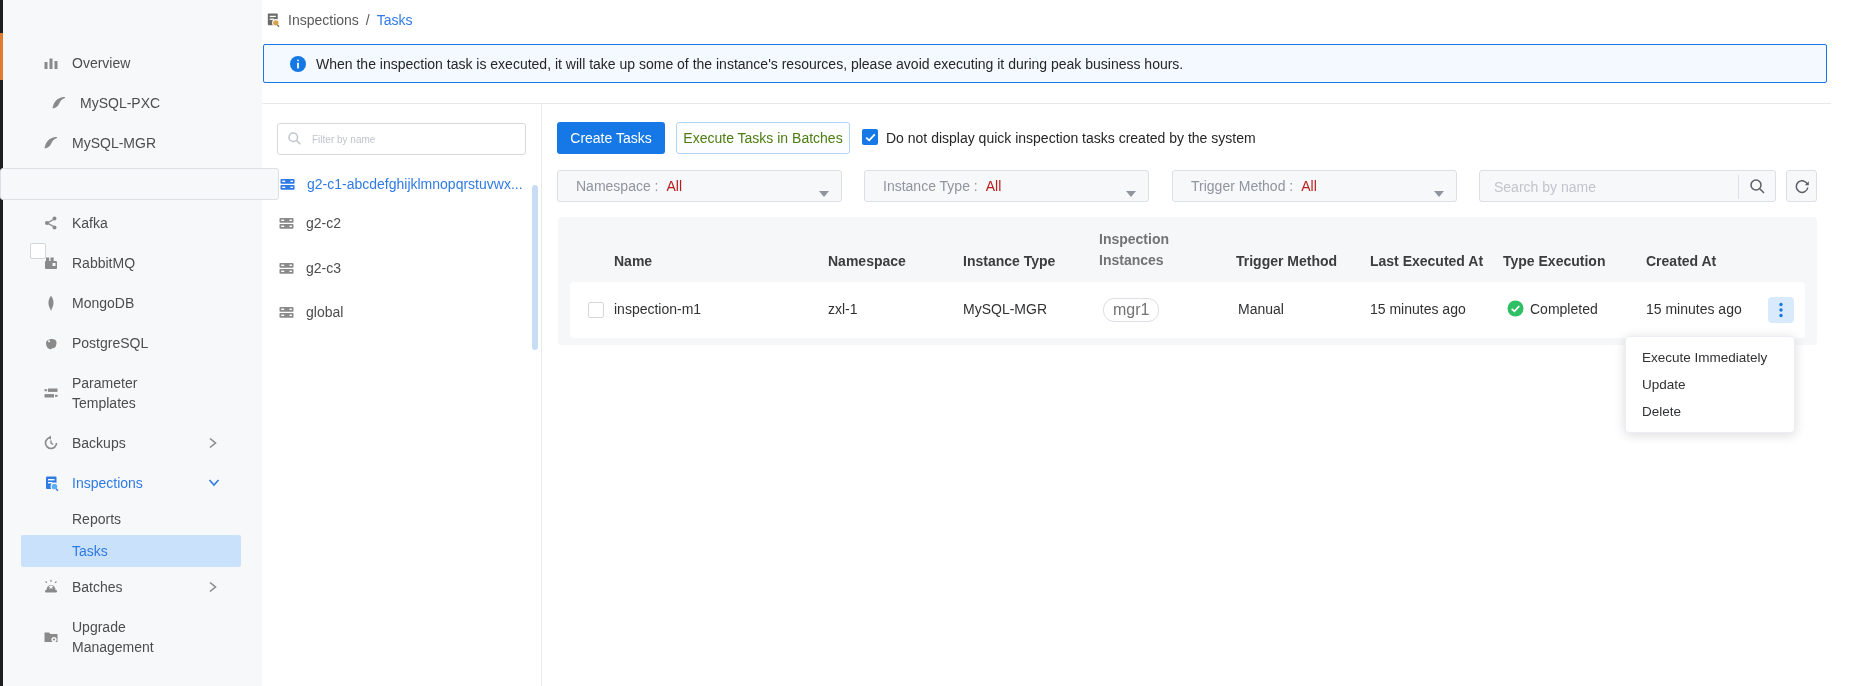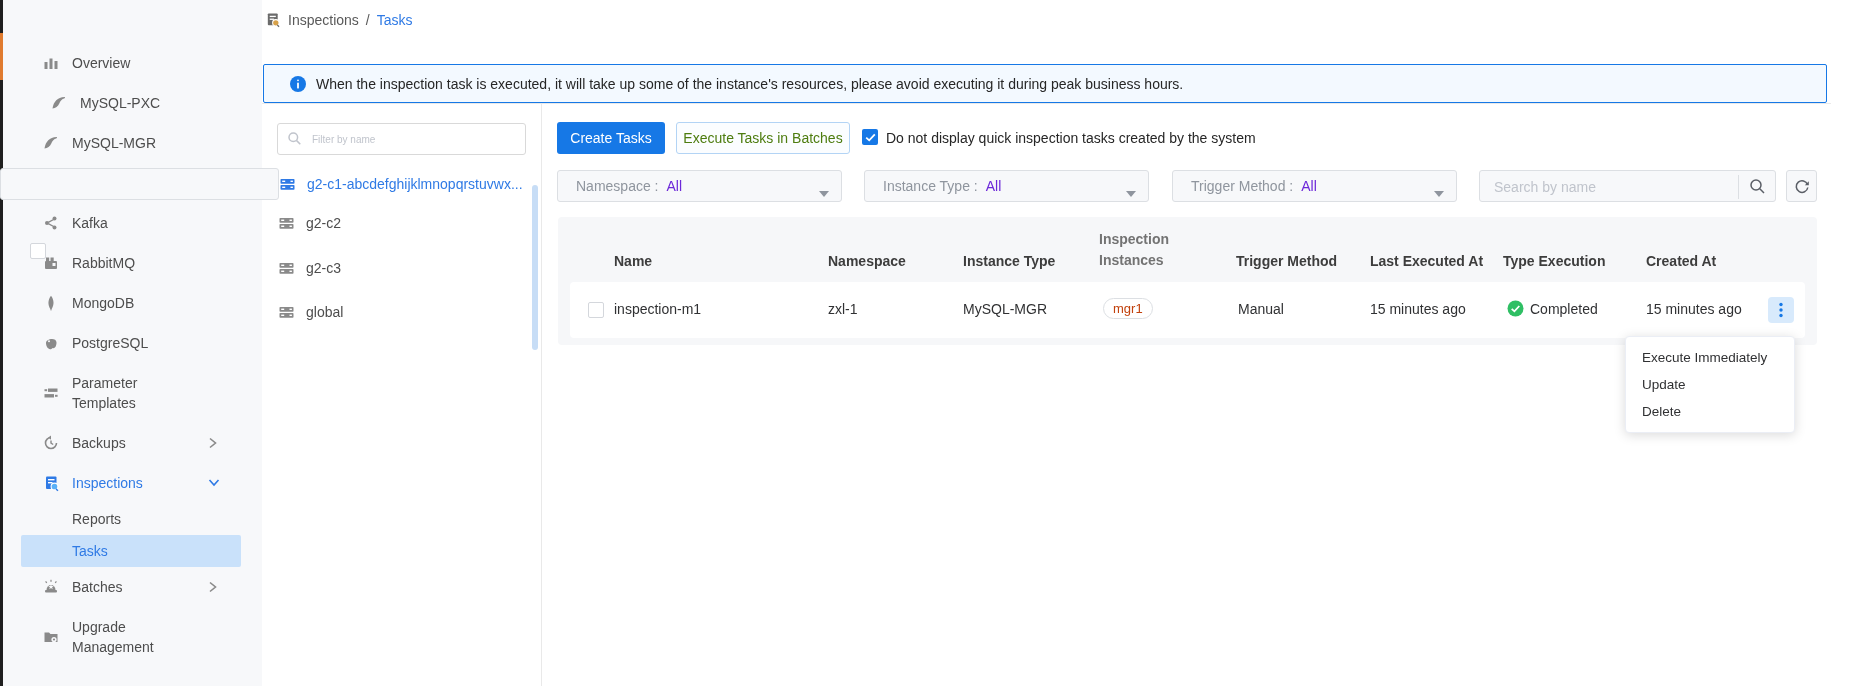--- a/index.html
+++ b/index.html
@@ -17,21 +17,21 @@
   .side-item.active{color:#2f7ae5;}
   .sub-item{position:absolute;left:0;width:259px;height:32px;display:flex;align-items:center;color:#4d4d4d;cursor:pointer;}
   .sub-item .lbl{margin-left:69px;}
   .sub-sel{position:absolute;left:18px;width:220px;height:32px;background:#c9e1fa;border-radius:2px;display:flex;align-items:center;color:#2f7ae5;cursor:pointer;}
   .sub-sel .lbl{margin-left:51px;}
   
   .breadcrumb{position:absolute;left:265px;top:6px;height:28px;display:flex;align-items:center;gap:7px;}
   .crumb-sec{color:#595959;} .crumb-sep{color:#595959;} .crumb-cur{color:#2f7ae5;cursor:pointer;}
   
   .banner{position:absolute;left:263px;top:44px;width:1562px;height:37px;border:1px solid #1678e6;border-radius:2px;
-          background:#f3f9ff;display:flex;align-items:center;margin-top:20px;}
+          background:#f3f9ff;display:flex;align-items:center;}
   .banner .b-ic{margin-left:26px;width:16px;height:16px;flex:0 0 16px;}
   .banner .b-tx{margin-left:10px;color:#262626;}
   
   .panel-top{position:absolute;left:262px;top:103px;width:1569px;border-top:1px solid #e9e9e9;}
   .v-divider{position:absolute;left:541px;top:104px;height:582px;border-left:1px solid #e9e9e9;}
   .scroll-thumb{position:absolute;left:532px;top:185px;width:6px;height:165px;background:#c7ddf6;border-radius:3px;}
   
   .filter-box{position:absolute;left:277px;top:123px;width:247px;height:30px;border:1px solid #d9d9d9;border-radius:3px;background:#fff;}
   .filter-box input{position:absolute;left:32px;top:0;width:205px;height:28px;border:0;outline:0;background:transparent;
                     font-family:"Liberation Sans",sans-serif;font-size:10px;color:#303133;}
@@ -48,21 +48,21 @@
                 border:1px solid #b3d4f5;border-radius:3px;font-family:"Liberation Sans",sans-serif;font-size:14px;}
   .cb{width:16px;height:16px;border-radius:2px;box-sizing:border-box;}
   .cb-checked{background:#1678e6;display:flex;align-items:center;justify-content:center;}
   .cb-empty{background:#fff;border:1px solid #d4d7dc;}
   .tb-check{position:absolute;left:862px;top:129px;cursor:pointer;}
   .tb-label{position:absolute;left:886px;top:130px;color:#262626;}
   
   .sel{position:absolute;top:170px;height:32px;box-sizing:border-box;border:1px solid #dcdfe3;border-radius:3px;
        background:#f7f8fa;display:flex;align-items:center;cursor:pointer;}
   .sel .s-lbl{margin-left:18px;color:#8f959e;}
-  .sel .s-val{margin-left:8px;color:#6d28d9;}
+  .sel .s-val{margin-left:8px;color:#b91c1c;}
   .sel .caret{position:absolute;right:12px;top:13px;}
   .sel-ns{left:557px;width:285px;} .sel-it{left:864px;width:285px;} .sel-tm{left:1172px;width:285px;}
   .search{position:absolute;left:1479px;top:170px;width:297px;height:32px;box-sizing:border-box;border:1px solid #dcdfe3;
           border-radius:3px;background:#f7f8fa;}
   .search input{position:absolute;left:12px;top:1px;width:240px;height:28px;border:0;outline:0;background:transparent;
                 font-family:"Liberation Sans",sans-serif;font-size:14px;color:#303133;}
   .search input::placeholder{color:#c0c4cc;}
   .search .s-div{position:absolute;right:36px;top:4px;height:24px;border-left:1px solid #dcdfe3;}
   .search .mag{position:absolute;right:9px;top:7px;width:17px;height:17px;cursor:pointer;}
   .refresh{position:absolute;left:1786px;top:170px;width:31px;height:32px;box-sizing:border-box;border:1px solid #dcdfe3;
@@ -70,21 +70,21 @@
   
   .table{position:absolute;left:558px;top:217px;width:1259px;height:128px;background:#f6f7f9;border-radius:4px;}
   .th{position:absolute;top:242px;font-weight:bold;color:#3d3d3d;white-space:nowrap;margin-top:11px;}
   .th2{position:absolute;top:229px;width:92px;font-weight:bold;color:#737373;line-height:21px;}
   .hdr-check{position:absolute;left:30px;top:243px;cursor:pointer;}
   .row-card{position:absolute;left:570px;top:282px;width:1235px;height:56px;background:#fff;border-radius:4px;}
   .row-card .rc{position:absolute;top:19px;white-space:nowrap;color:#303133;}
   .row-check{position:absolute;left:18px;top:20px;cursor:pointer;}
   .name-link{color:#2f7ae5;cursor:pointer;}
   .tag{position:absolute;left:533px;top:16px;padding:2px 9px;border:1px solid #dcdfe3;border-radius:11px;
-       font-size:13px;color:#c2410c;background:#fff;}
+       font-size:16px;color:#737373;background:#fff;}
   .status{position:absolute;left:937px;top:18px;display:flex;align-items:center;gap:6px;}
   .dots-btn{position:absolute;left:1198px;top:15px;width:26px;height:26px;background:#d8eafc;border-radius:4px;
             display:flex;align-items:center;justify-content:center;cursor:pointer;}
   
   .menu{position:absolute;left:1625px;top:336px;width:168px;background:#fff;border:1px solid #ebeef5;border-radius:4px;
         box-shadow:0 2px 12px rgba(0,0,0,0.15);padding:7px 0;z-index:30;}
   .menu-item{height:27px;line-height:27px;padding-left:16px;color:#303133;font-size:13.5px;cursor:pointer;}
 </style>
 </head>
 <body>

